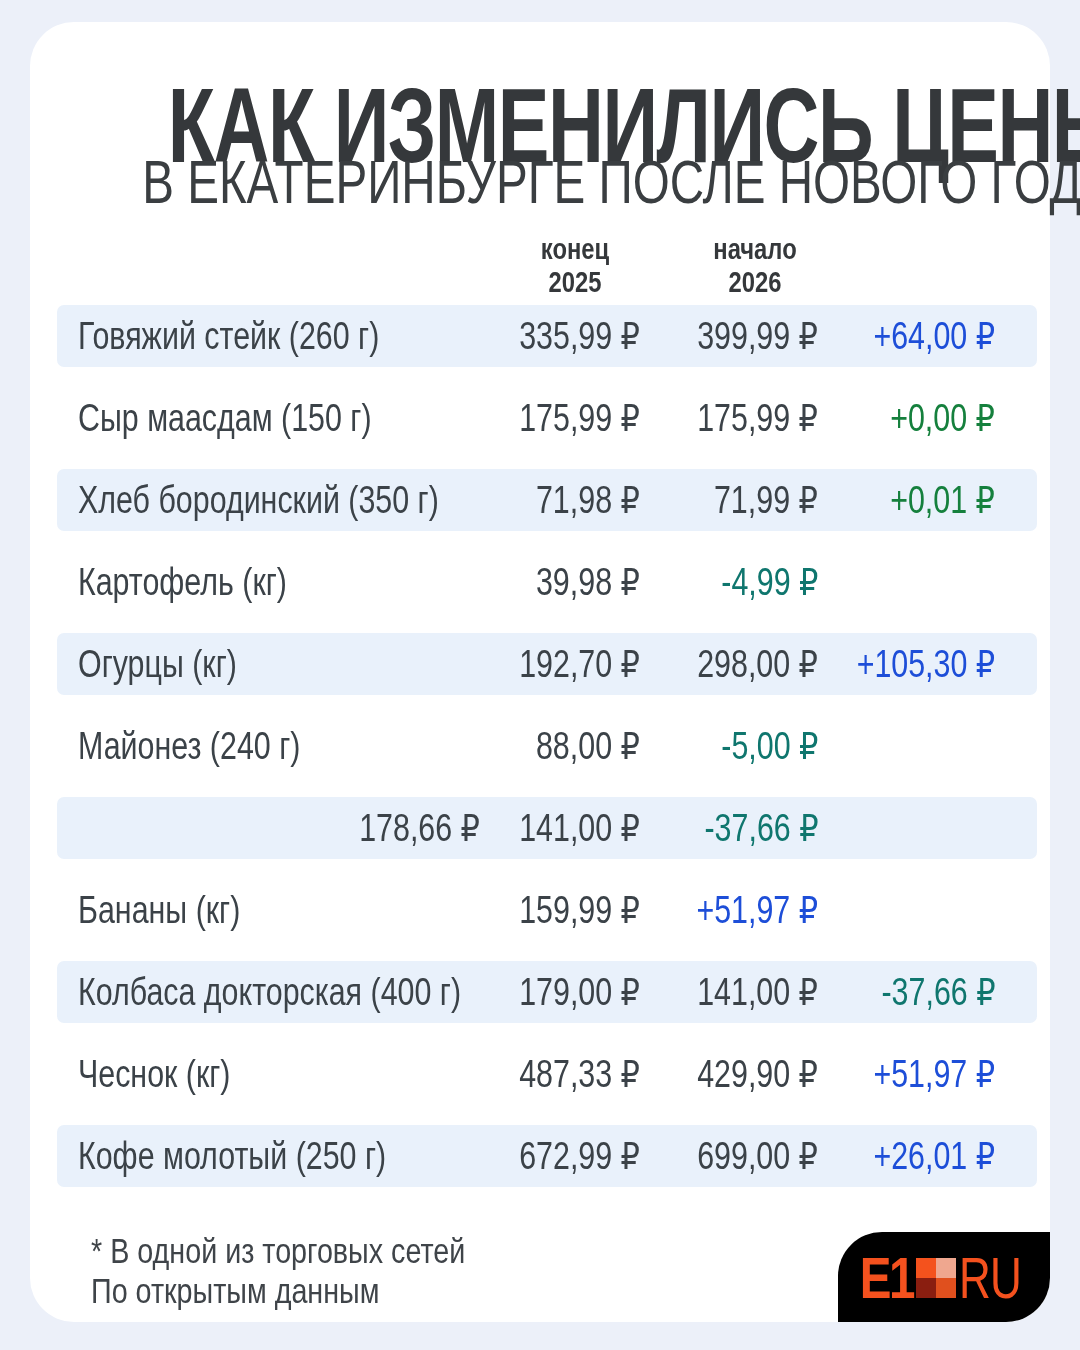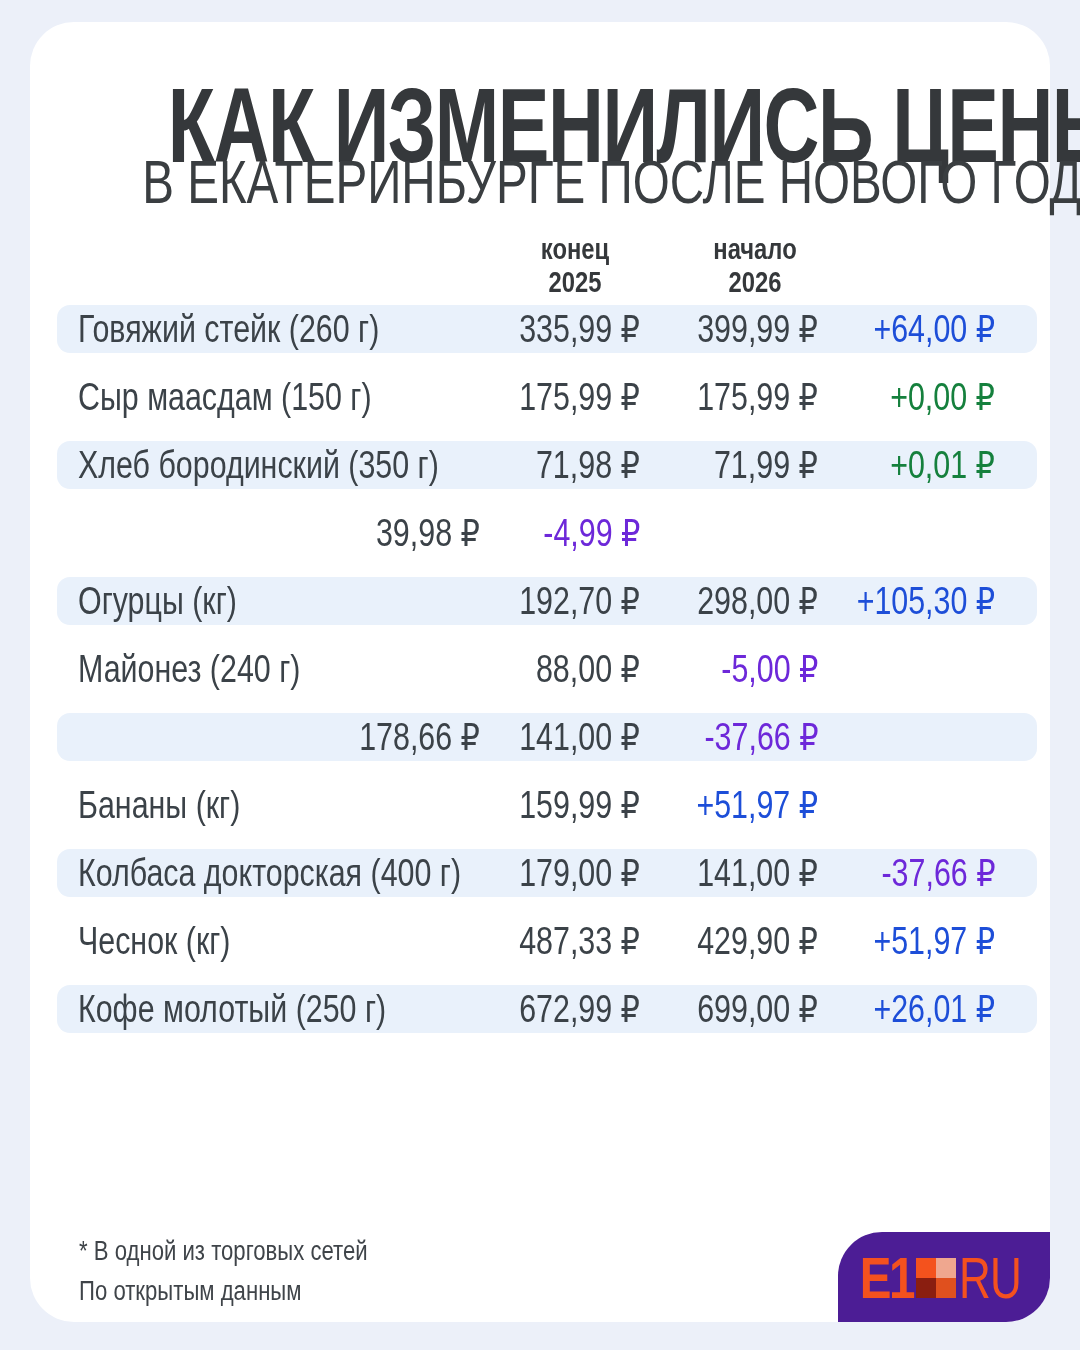--- a/index.html
+++ b/index.html
@@ -40,47 +40,47 @@
   }
   .col-header.h2025{left:435px;}
   .col-header.h2026{left:615px;}
   .table{
     position:absolute;top:283px;left:27px;width:980px;
   }
   .row{
     display:grid;
     grid-template-columns:402px 160px 178px 177px;
     align-items:center;
-    height:48px;
+    height:62px;
     margin-bottom:20px;
     padding-left:21px;padding-right:42px;
     box-sizing:border-box;
-    border-radius:13px;
+    border-radius:7px;
   }
   .row:nth-child(odd){background:#E9F1FB;}
   .cell{
     font-size:38px;color:#3B4248;white-space:nowrap;
   }
   .cell > span{display:inline-block;transform:scaleX(0.8);}
   .cell.name{text-align:left;}
   .cell.name > span{transform-origin:0 50%;}
   .cell.num{text-align:right;}
   .cell.num > span{transform-origin:100% 50%;}
   .t-up{color:#1d4ed8;}
-  .t-down{color:#6d28d9;}
+  .t-down{color:#0f766e;}
   .t-flat{color:#15803d;}
   .footnotes{
-    position:absolute;left:49px;top:1209px;
-    font-size:27px;line-height:40px;color:#3F4449;
+    position:absolute;left:61px;top:1209px;
+    font-size:35px;line-height:40px;color:#3F4449;
   }
   .footnotes .fn > span{display:inline-block;transform:scaleX(0.82);transform-origin:0 50%;white-space:nowrap;}
   .notch{
     position:absolute;right:0;bottom:0;
     width:212px;height:90px;
-    background:#4c1d95;
+    background:#000000;
     border-top-left-radius:44px;
     border-bottom-right-radius:44px;
     display:flex;align-items:center;justify-content:center;
   }
   .logo{
     display:flex;align-items:center;
     padding-top:2px;
   }
   .logo-e1{
     font-size:58px;font-weight:700;letter-spacing:-3px;
@@ -130,20 +130,21 @@
         <div class="cell num"><span>175,99 ₽</span></div>
         <div class="cell num change t-flat"><span>+0,00 ₽</span></div>
       </div>
       <div class="row">
         <div class="cell name"><span>Хлеб бородинский (350 г)</span></div>
         <div class="cell num"><span>71,98 ₽</span></div>
         <div class="cell num"><span>71,99 ₽</span></div>
         <div class="cell num change t-flat"><span>+0,01 ₽</span></div>
       </div>
       <div class="row">
+        <div class="cell name"><span>Картофель (кг)</span></div>
         <div class="cell num"><span>39,98 ₽</span></div>
         <div class="cell num change t-down"><span>-4,99 ₽</span></div>
       </div>
       <div class="row">
         <div class="cell name"><span>Огурцы (кг)</span></div>
         <div class="cell num"><span>192,70 ₽</span></div>
         <div class="cell num"><span>298,00 ₽</span></div>
         <div class="cell num change t-up"><span>+105,30 ₽</span></div>
       </div>
       <div class="row">

